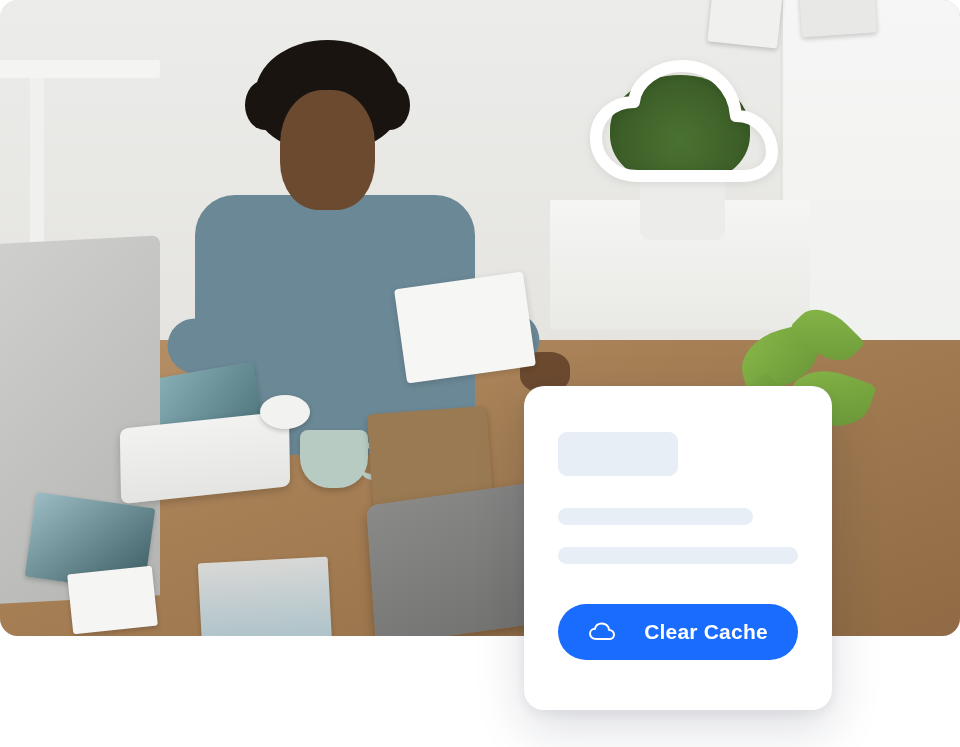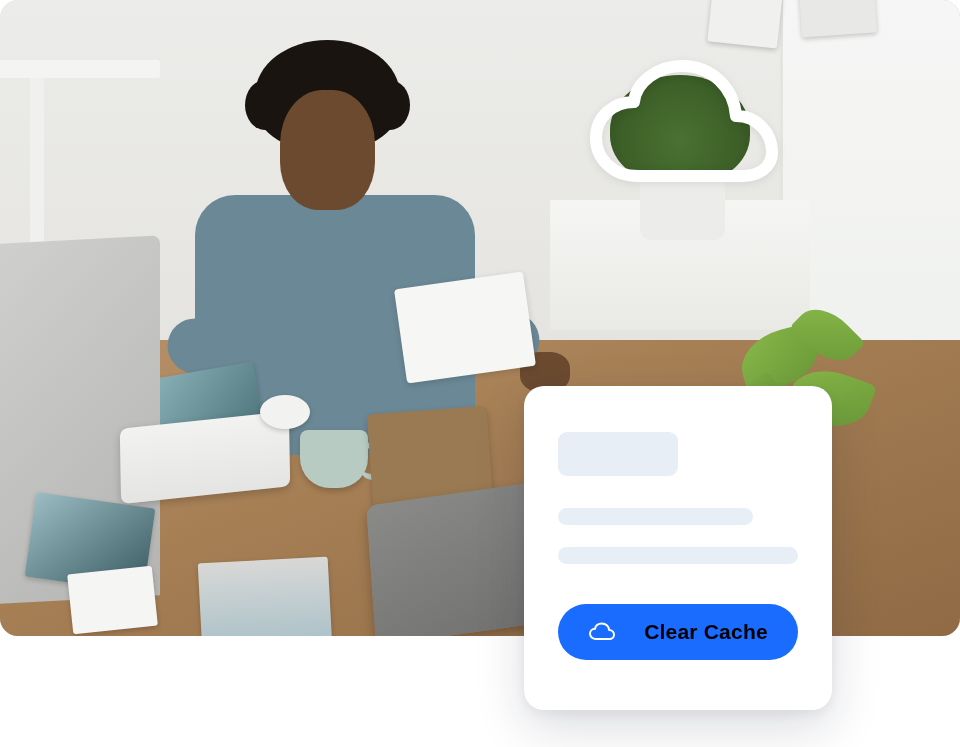--- a/index.html
+++ b/index.html
@@ -232,21 +232,21 @@
       width: 240px;
       height: 56px;
       background: #1a6cff;
       border: none;
       border-radius: 999px;
       display: flex;
       align-items: center;
       justify-content: center;
       gap: 28px;
       cursor: pointer;
-      color: #000000;
+      color: #ffffff;
       font-size: 21px;
       font-weight: 600;
       letter-spacing: 0.2px;
     }
     .clear-btn .btn-icon {
       width: 28px; height: 20px; flex-shrink:0;
       display:flex;align-items:center;justify-content:center;
     }
     .clear-btn .btn-icon svg { width:100%; height:100%; }
   </style>

